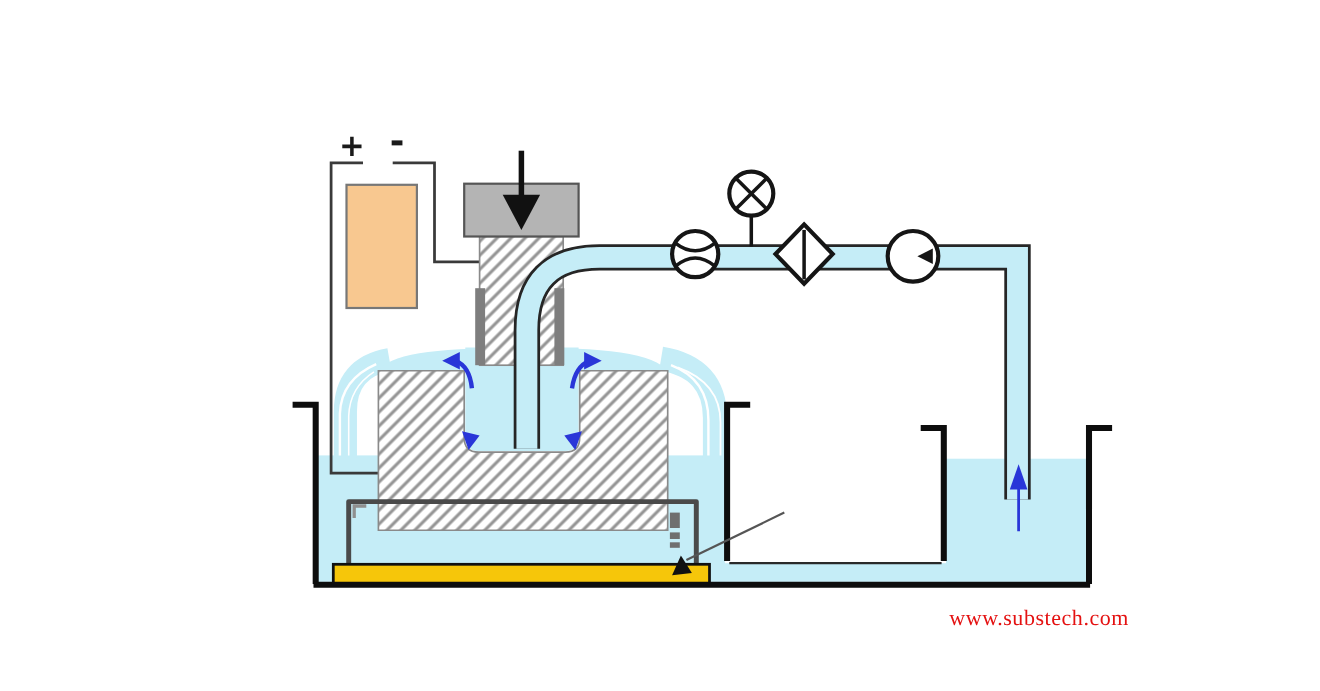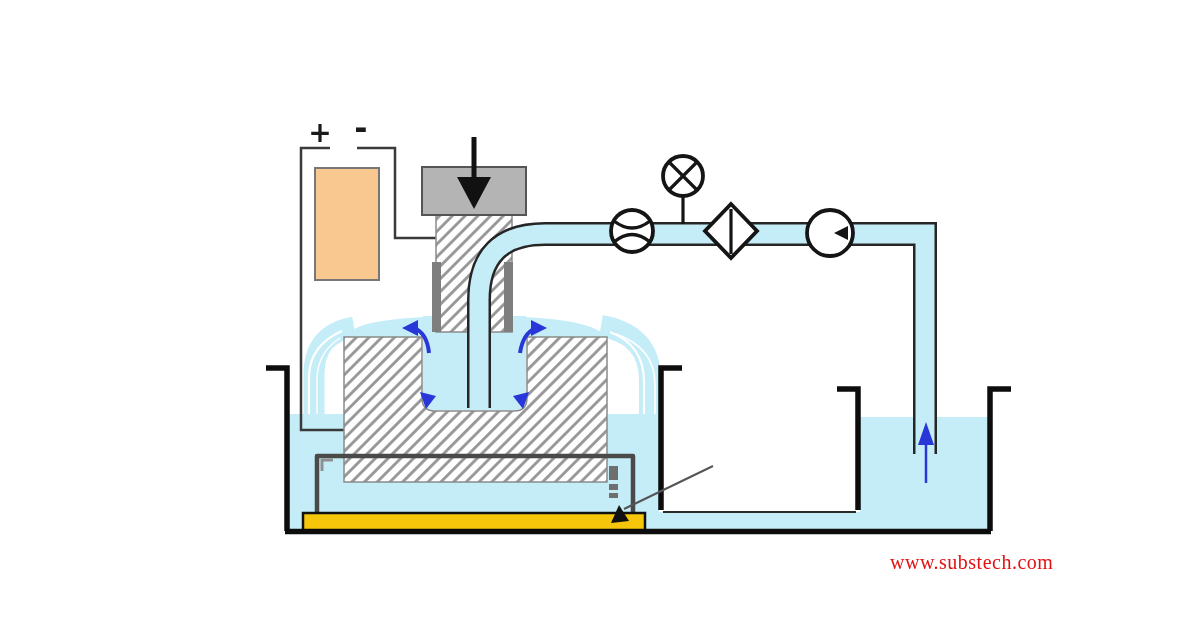--- a/index.html
+++ b/index.html
@@ -20,21 +20,21 @@
   .sym       {fill:#fff;stroke:var(--symbol-black,#151515);stroke-width:3.8;}
   .symline   {stroke:var(--symbol-black,#151515);stroke-width:3.2;fill:none;}
   .symfill   {fill:var(--symbol-black,#151515);}
   .blue      {fill:var(--flow-arrow-blue,#2936d8);}
   .bluestroke{stroke:var(--flow-arrow-blue,#2936d8);fill:none;}
   .streak    {stroke:#ffffff;fill:none;}
   .fixture   {stroke:var(--fixture-gray,#4a4a4a);stroke-width:4.5;fill:none;stroke-linejoin:round;}
   .plate     {fill:var(--base-plate-yellow,#f6c60a);stroke:#111;stroke-width:2.5;}
   .leader    {stroke:#555;stroke-width:2;fill:none;}
   .terminal  {font-family:"DejaVu Sans",sans-serif;font-weight:bold;fill:#1a1a1a;}
-  .watermark{position:absolute;left:890px;top:551px;width:170px;
+  .watermark{position:absolute;left:863px;top:551px;width:170px;
              font-family:"Liberation Serif",serif;font-size:20px;letter-spacing:.5px;
              color:var(--watermark-red,#e41111);white-space:nowrap;}
 </style>
 </head>
 <body>
 
 <div class="stage">
   <svg width="1200" height="628" viewBox="0 0 1200 628">
     <defs>
       <pattern id="hatch" patternUnits="userSpaceOnUse" width="9" height="9" patternTransform="rotate(-45)">

